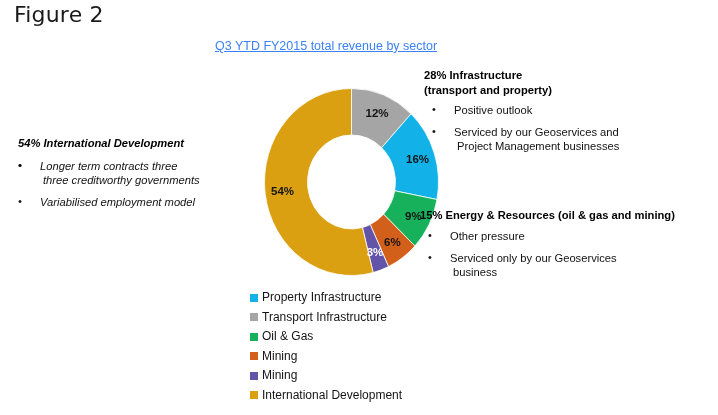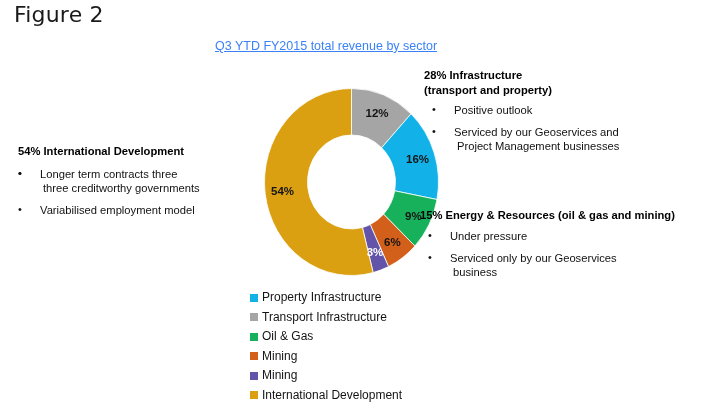--- a/index.html
+++ b/index.html
@@ -80,21 +80,21 @@
   .bullets li .bullet-dot {
     position: absolute;
     left: 8px;
     top: -1px;
     font-size: 11px;
     line-height: 14px;
     color: #111111;
   }
   .bullets li .line2 { display: block; margin-left: 3px; }
 
-  #callout-left  { left: 10px;  top: 144px; width: 240px; }
+  #callout-left  { left: 10px;  top: 136px; width: 240px; font-style: italic; }
   #callout-left .callout-head { margin-left: 8px; }
   #callout-infra { left: 424px; top: 68px;  width: 290px; }
   #callout-energy{ left: 420px; top: 208px; width: 296px; }
 
   
   #legend {
     position: absolute;
     left: 250px;
     top: 288px;
     width: 230px;
@@ -163,21 +163,21 @@
     </div>
     <ul class="bullets" id="bullets-infrastructure">
         <li><span class="bullet-dot">•</span><span>Positive outlook</span></li>
         <li><span class="bullet-dot">•</span><span>Serviced by our Geoservices and</span><span class="line2">Project Management businesses</span></li>
       </ul>
   </div>
 
   <div class="callout" id="callout-energy">
     <div class="callout-head">15% Energy &amp; Resources (oil &amp; gas and mining)</div>
     <ul class="bullets" id="bullets-energy">
-        <li><span class="bullet-dot">•</span><span>Under pressure</span></li>
+        <li><span class="bullet-dot">•</span><span>Other pressure</span></li>
         <li><span class="bullet-dot">•</span><span>Serviced only by our Geoservices</span><span class="line2">business</span></li>
       </ul>
   </div>
 
   <div id="legend">
       <div class="legend-row">
         <span class="legend-swatch" style="background: rgb(18, 178, 232);"></span>
         <span class="legend-text">Property Infrastructure</span>
       </div>
       <div class="legend-row">

